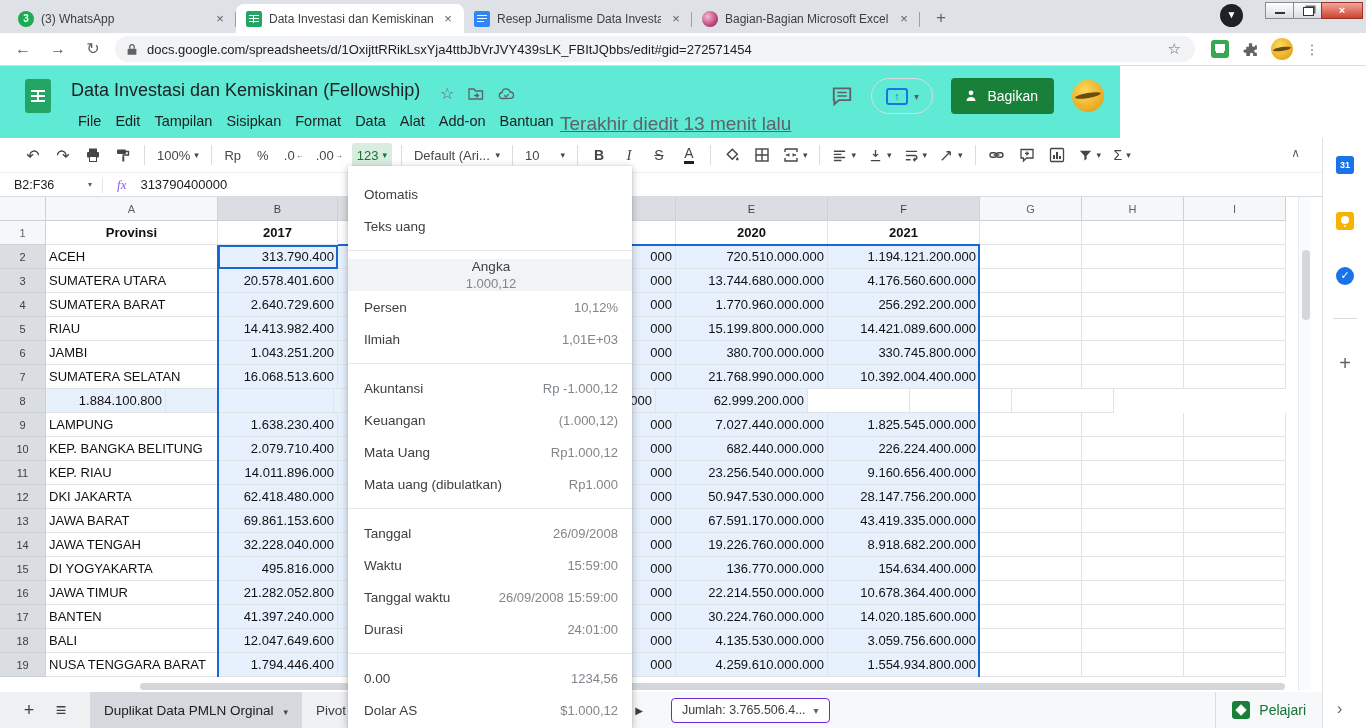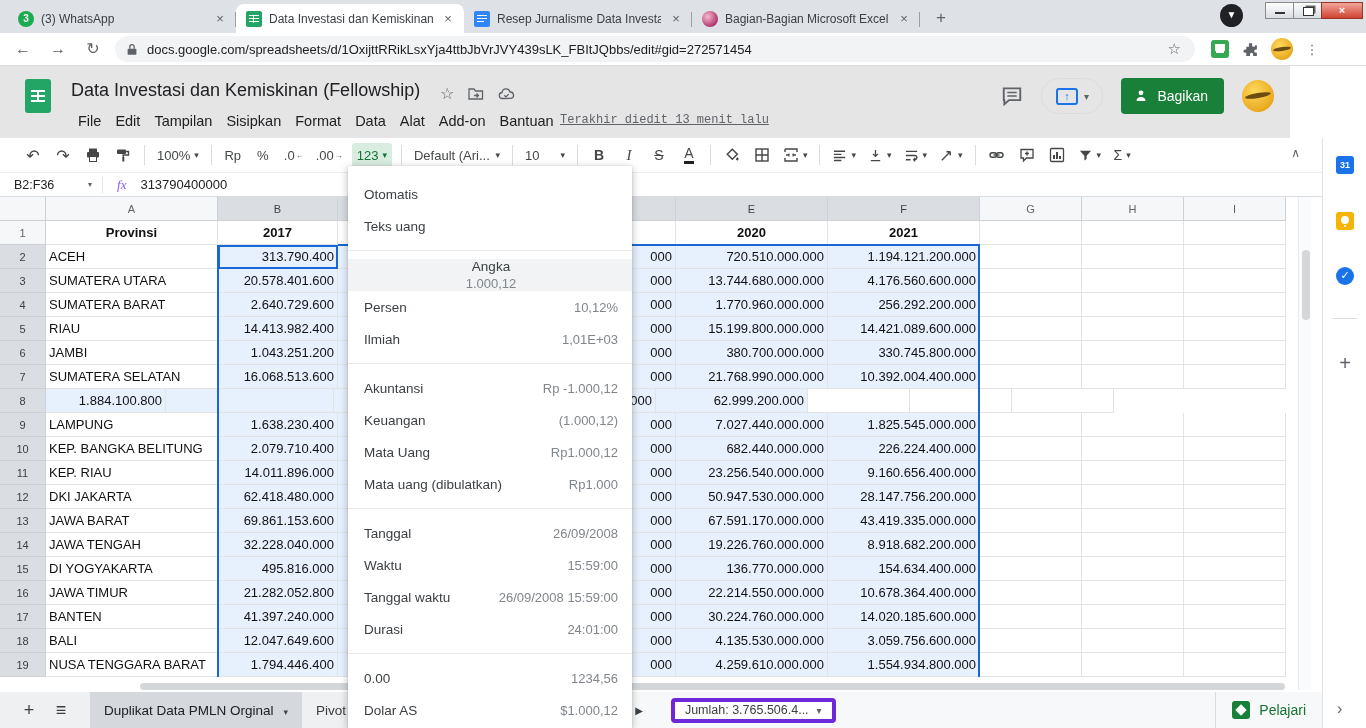--- a/index.html
+++ b/index.html
@@ -38,30 +38,30 @@
   .url { font-size:13px; color:#202124; margin-left:8px; white-space:nowrap; overflow:hidden; flex:1; }
   .star-ic { font-size:15px; color:#5f6368; margin:0 4px; }
   .ext-print { width:18px; height:18px; background:#34a853; border-radius:3px; margin-left:14px; position:relative; }
   .ext-print::after { content:""; position:absolute; left:4px; top:4px; width:10px; height:7px; background:#fff; box-shadow:0 3px 0 -1px #fff; }
   .addr-right { display:flex; align-items:center; margin-left:2px; }
   .avatar-sm { width:22px; height:22px; border-radius:50%; background:radial-gradient(circle at 40% 35%, #ffd95e, #e8a61c 75%); margin-left:12px; position:relative; overflow:hidden; }
   .avatar-sm::after { content:""; position:absolute; left:2px; top:9px; width:18px; height:4px; background:#6b4c11; border-radius:50%; transform:rotate(-8deg); }
   .dots-ic { margin-left:12px; margin-right:8px; color:#5f6368; font-size:13px; letter-spacing:0; width:14px; text-align:center; }
 
   
-  .appheader { position:absolute; left:0; top:66px; width:1290px; height:72px; background:#e5e5e5; }
+  .appheader { position:absolute; left:0; top:66px; width:1120px; height:72px; background:#5eead4; }
   .applogo { position:absolute; left:25px; top:13px; width:26px; height:34px; background:#23a566; border-radius:3px; }
   .applogo::after { left:6px; top:11px; width:14px; height:12px;
       background: linear-gradient(#fff,#fff) 0 0/14px 2px no-repeat, linear-gradient(#fff,#fff) 0 5px/14px 2px no-repeat,
                   linear-gradient(#fff,#fff) 0 10px/14px 2px no-repeat, linear-gradient(#fff,#fff) 6px 0/2px 12px no-repeat; }
   .doc-title { position:absolute; left:71px; top:14px; font-size:18px; color:#202124; }
   .title-icons { position:absolute; left:440px; top:18px; display:flex; gap:13px; align-items:center; color:#5f6368; }
   .menubar { position:absolute; left:71px; top:44px; display:flex; font-size:14.5px; color:#202124; }
   .menubar span { padding:3px 7px; border-radius:3px; }
-  .lastedit { position:absolute; left:560px; top:47px; font-size:12px; color:#5f6368; text-decoration:underline; white-space:nowrap;font-family:Liberation Mono, monospace; }
+  .lastedit { position:absolute; left:560px; top:47px; font-size:19px; color:#5f6368; text-decoration:underline; white-space:nowrap; }
   .hdr-right { position:absolute; right:16px; top:12px; display:flex; align-items:center; gap:18px; }
   .present-btn { width:62px; height:36px; border:1px solid #dadce0; border-radius:18px; display:flex; align-items:center; justify-content:center; gap:6px; }
   .present-box { width:22px; height:17px; border:2px solid #1a73e8; border-radius:3px; color:#1a73e8; font-size:11px; text-align:center; line-height:13px; font-weight:bold; }
   .caret-g { color:#5f6368; font-size:10px; }
   .share-btn { height:36px; background:#188038; border-radius:4px; color:#fff; display:flex; align-items:center; gap:8px; padding:0 16px 0 12px; font-size:14px; font-weight:500; }
   .avatar-lg { width:32px; height:32px; border-radius:50%; background:radial-gradient(circle at 40% 35%, #ffd95e, #e8a61c 75%); position:relative; overflow:hidden; }
   .avatar-lg::after { content:""; position:absolute; left:3px; top:13px; width:26px; height:5px; background:#6b4c11; border-radius:50%; transform:rotate(-10deg); }
 
   
   .toolbar { position:absolute; left:0; top:138px; width:1366px; height:34px; background:#fff; display:flex; align-items:center; padding-left:18px; color:#444746; }
@@ -115,21 +115,21 @@
   .fmt-div { border-top:1px solid #e8e8e8; margin:8px 0; }
 
   
   .bottombar { position:absolute; left:0; top:692px; width:1326px; height:36px; background:#eef0f2; display:flex; align-items:stretch; z-index:10; }
   .bb-ic { width:30px; display:flex; align-items:center; justify-content:center; color:#3c4043; font-size:18px; margin-left:14px; }
   .sheet-tab { display:flex; align-items:center; padding:0 14px; font-size:13.5px; color:#3c4043; white-space:nowrap; }
   .sheet-tab.active { background:#d5d8dc; color:#202124; font-weight:500; margin-left:14px; }
   .sheet-tab .caret::after { font-size:9px; }
   .bb-nav { display:flex; align-items:center; background:#f7f8f9; padding:0 6px; flex:1; }
   .bb-arrow { color:#3c4043; font-size:10px; padding:0 10px; }
-  .sum-pill { height:25px; border:4px solid #6d28d9; background:#fff; border-radius:4px; display:flex; align-items:center; padding:0 10px; font-size:12.5px; color:#3c4043; margin-left:18px; }
+  .sum-pill { height:25px; border:1px solid #6d28d9; background:#fff; border-radius:4px; display:flex; align-items:center; padding:0 10px; font-size:12.5px; color:#3c4043; margin-left:18px; }
   .explore { display:flex; align-items:center; gap:9px; border-left:1px solid #dadce0; background:#f7f8f9; padding:0 20px 0 16px; font-size:14px; color:#137333; }
   .explore-ic { width:18px; height:18px; background:#188038; border-radius:3px; position:relative; }
   .explore-ic::after { content:""; position:absolute; left:5px; top:5px; width:8px; height:8px; background:#fff; transform:rotate(45deg); }
 
   
   .sidepanel { position:absolute; right:0; top:138px; width:44px; height:590px; background:#fff; border-left:1px solid #e0e3e6; z-index:20; }
   .sp-ic { position:absolute; left:13px; width:18px; height:18px; }
   .sp-cal { background:#1a73e8; border-radius:3px; color:#fff; font-size:9px; font-weight:bold; text-align:center; line-height:18px; }
   .sp-keep { background:#f5b400; border-radius:3px; }
   .sp-keep::after { content:""; position:absolute; left:5px; top:4px; width:8px; height:8px; background:#fff; border-radius:50%; box-shadow:0 6px 0 -3px #fff; }

